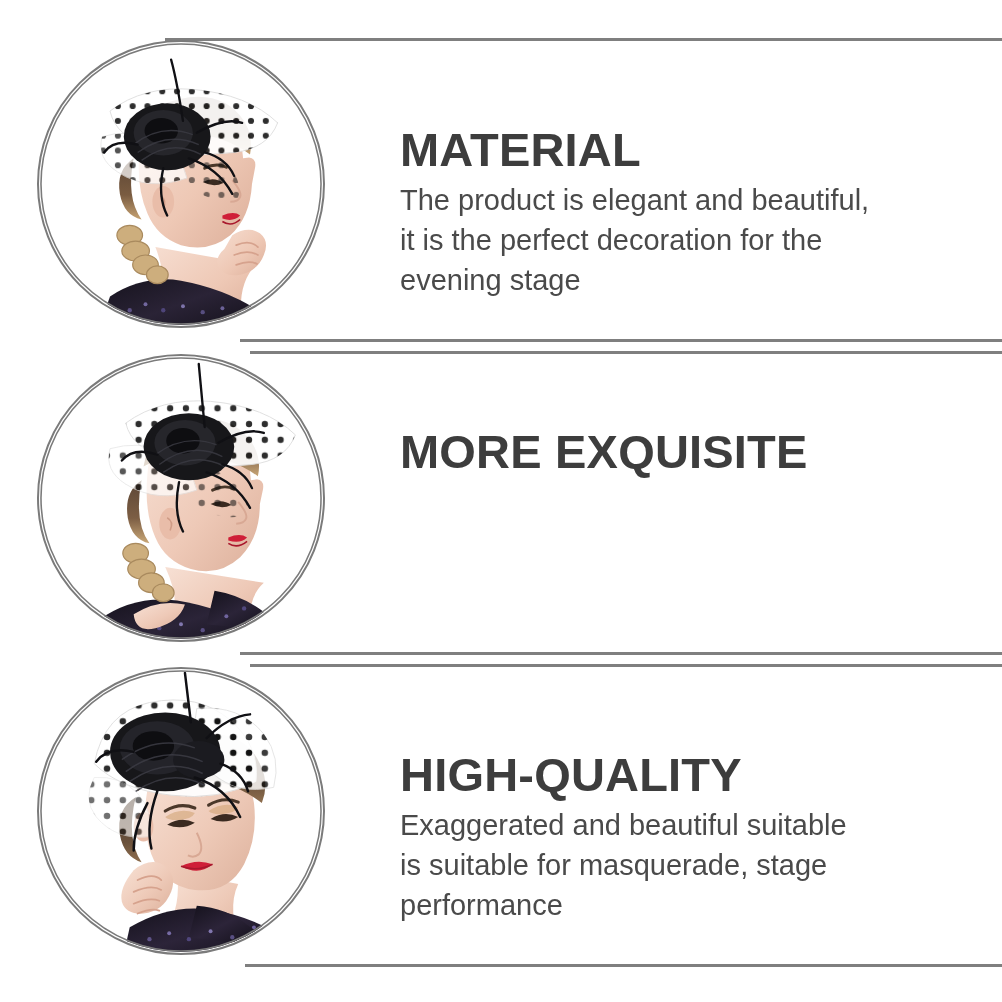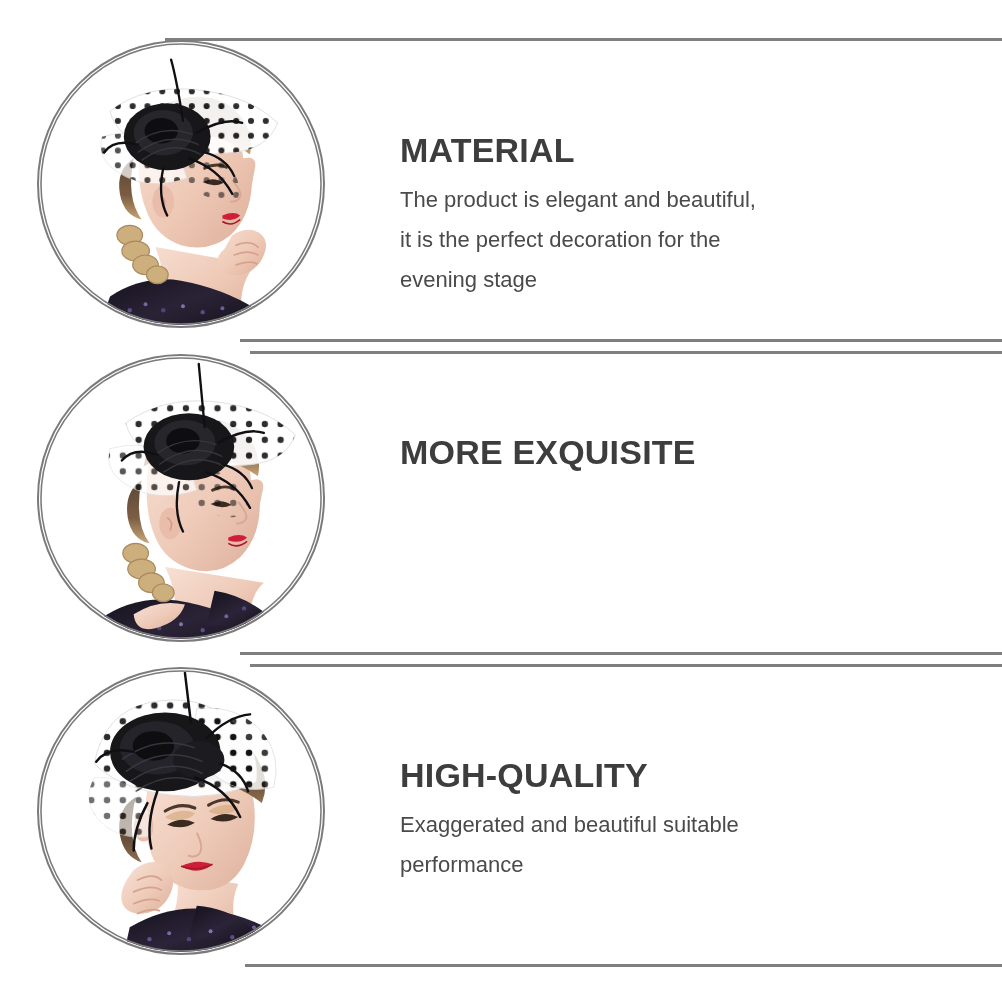--- a/index.html
+++ b/index.html
@@ -50,31 +50,31 @@
   .text-col {
     position:absolute; left:400px; width:520px;
   }
   .row-1 .text-col { top:90px; }
   .row-2 .text-col { top:78px; }
   .row-3 .text-col { top:88px; }
 
   .feature-title {
     font-family:"Liberation Sans", sans-serif;
     font-weight:bold;
-    font-size:34px;
+    font-size:47px;
     line-height:44px;
     letter-spacing:0.2px;
     color:#3d3d3d;
     white-space:nowrap;
     margin-bottom:8px;
   }
   .feature-desc {
     font-family:"Liberation Sans", sans-serif;
     font-weight:normal;
-    font-size:22px;
+    font-size:29px;
     line-height:40px;
     color:#4a4a4a;
   }
   .feature-desc .line { display:block; white-space:nowrap; }
 </style>
 </head>
 <body>
 
 <div class="page">
 
@@ -418,18 +418,19 @@
           </g>
           <circle cx="144" cy="144" r="142" fill="none" stroke="#7b7b7b" stroke-width="1.6"></circle>
         </svg>
       </div>
     </div>
 
     <div class="text-col">
       <div class="feature-title">HIGH-QUALITY</div>
       <div class="feature-desc">
         <span class="line">Exaggerated and beautiful suitable</span>
+        <span class="line">is suitable for masquerade, stage</span>
         <span class="line">performance</span>
       </div>
     </div>
   </div>
 
 </div>
 
 </body></html>

